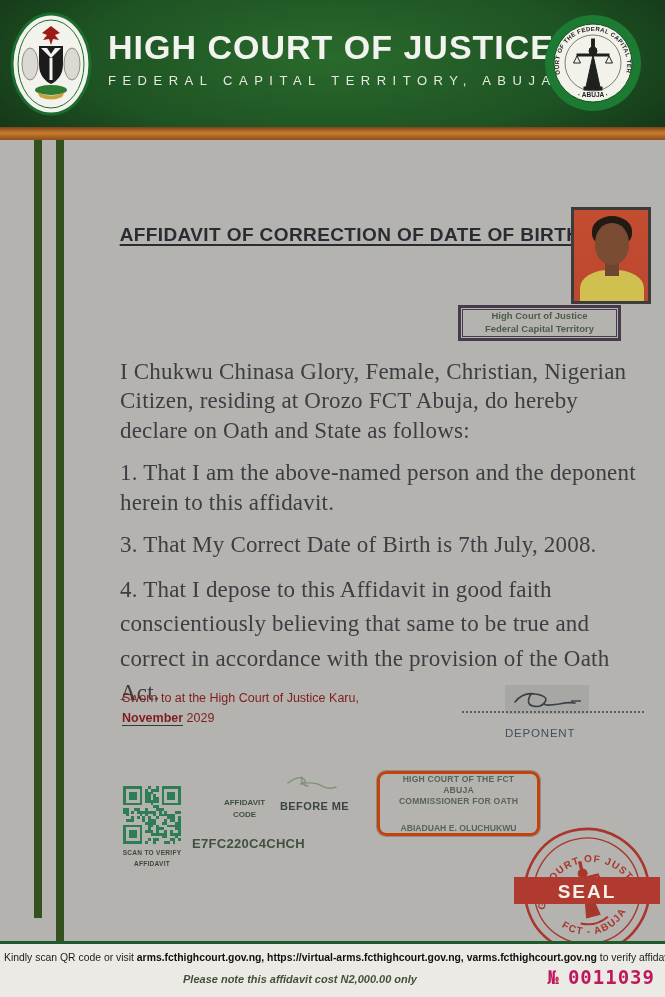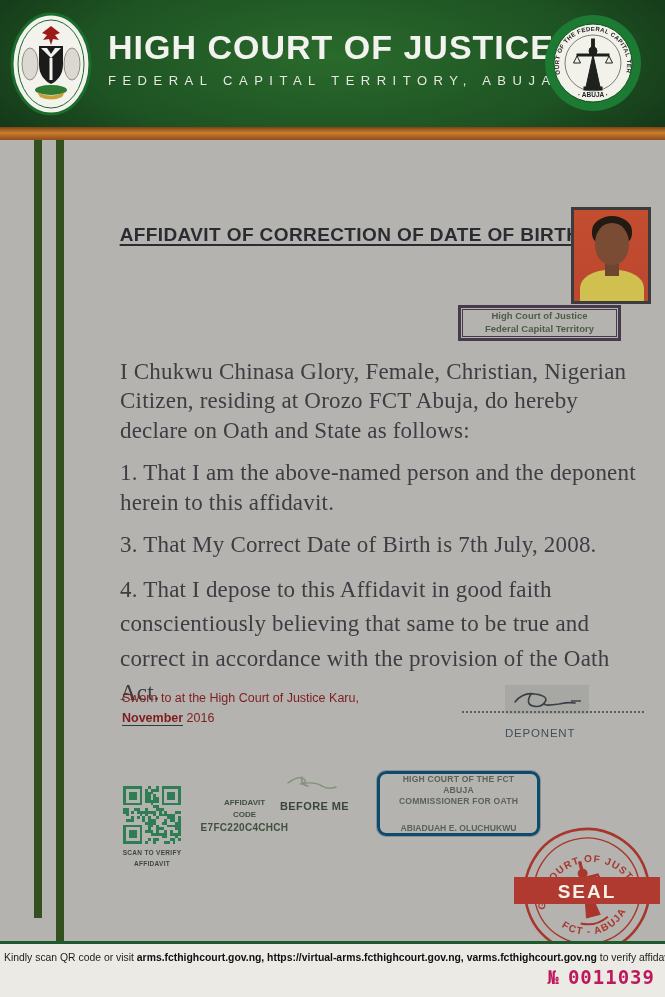--- a/index.html
+++ b/index.html
@@ -76,26 +76,26 @@
   .dep-dotted { position:absolute; left:462px; top:711px; width:182px; border-top:2px dotted #5c5c58; }
   .deponent-label {
     position:absolute; left:505px; top:727px; font-size:11.5px; letter-spacing:0.8px; color:#40505c;
   }
   
   .qr-wrap { position:absolute; left:118px; top:786px; width:68px; text-align:center; }
   .qr-box { width:58px; height:58px; margin:0 auto; }
   .qr-caption { margin-top:3px; font-size:6.5px; color:#3c463c; font-weight:bold; letter-spacing:0.3px; line-height:1.7; }
   .aff-code { position:absolute; left:192px; top:797px; width:105px; text-align:center; color:#41503f; }
   .aff-code .lbl { font-size:8px; font-weight:bold; line-height:1.5; }
-  .aff-code .val { margin-top:1px; font-size:10px; font-weight:bold; letter-spacing:0.3px; }
+  .aff-code .val { margin-top:15px; font-size:13px; font-weight:bold; letter-spacing:0.3px; }
   .before-me-sig { position:absolute; left:282px; top:773px; }
   .before-me { position:absolute; left:280px; top:800px; font-size:11px; font-weight:bold; color:#3a4540; letter-spacing:0.4px; }
   .comm-box {
     position:absolute; left:377px; top:771px; width:163px; height:65px;
-    border:3px solid #0c4a6e; border-radius:9px; box-shadow:0 0 0 1px #3f3f4755;
+    border:3px solid #c2410c; border-radius:9px; box-shadow:0 0 0 1px #3f3f4755;
     display:flex; flex-direction:column; justify-content:center; text-align:center;
     color:#5a6358; background:transparent;
   }
   .comm-box .l { font-size:8.6px; font-weight:bold; line-height:1.25; letter-spacing:0.2px; }
   .comm-box .name { margin-top:16px; font-size:8.6px; font-weight:bold; }
   
   .seal { position:absolute; left:512px; top:820px; width:150px; height:142px; }
   
   .footer-rule { position:absolute; left:0; top:941px; width:665px; height:3px; background:#1d5a2c; }
   .footer { position:absolute; left:0; top:944px; width:665px; height:53px; background:#eceae4; }
@@ -196,21 +196,21 @@
 
   <div class="body-text">
     <p>I Chukwu Chinasa Glory, Female, Christian, Nigerian Citizen, residing at Orozo FCT Abuja, do hereby declare on Oath and State as follows:</p>
     <p>1. That I am the above-named person and the deponent herein to this affidavit.</p>
     <p>3. That My Correct Date of Birth is  7th July, 2008.</p>
     <p class="loose">4. That I depose to this Affidavit in good faith conscientiously believing that same to be true and correct in accordance with the provision of the Oath Act.</p>
   </div>
 
   <div class="sworn">
     <div>Sworn to at the High Court of Justice Karu,</div>
-    <div><span class="u">November</span><span> 2016</span></div>
+    <div><span class="u">November</span><span> 2029</span></div>
   </div>
 
   <div class="dep-sig-patch">
     <svg width="84" height="29" viewBox="0 0 84 29">
       <path d="M10 17 q8 -10 20 -8 q14 2 10 8 q-4 5 14 2 q10 -2 16 -1 M26 9 q-6 10 2 12 q8 2 12 -4" fill="none" stroke="#3a3f45" stroke-width="1.6" stroke-linecap="round"></path>
       <path d="M66 16 h10" stroke="#3a3f45" stroke-width="1.4"></path>
     </svg>
   </div>
   <div class="dep-dotted"></div>
   <div class="deponent-label">DEPONENT</div>
@@ -414,16 +414,17 @@
       </g>
 
       <rect x="-73" y="-14" width="146" height="27" fill="#b03a30"></rect>
       <text x="0" y="7" text-anchor="middle" font-size="19" font-weight="bold" fill="#f4efe8" letter-spacing="2" font-family="Liberation Sans, sans-serif">SEAL</text>
     </svg>
   </div>
 
   <div class="footer-rule"></div>
   <div class="footer">
     <div class="footer-line1"><span>Kindly scan QR code or visit </span><b>arms.fcthighcourt.gov.ng, https://virtual-arms.fcthighcourt.gov.ng, varms.fcthighcourt.gov.ng</b><span> to verify affidavit</span></div>
+    <div class="footer-line2">Please note this affidavit cost N2,000.00 only</div>
     <div class="serial"><span class="no">№</span><span>0011039</span></div>
   </div>
 
 </div>
 
 </body></html>

